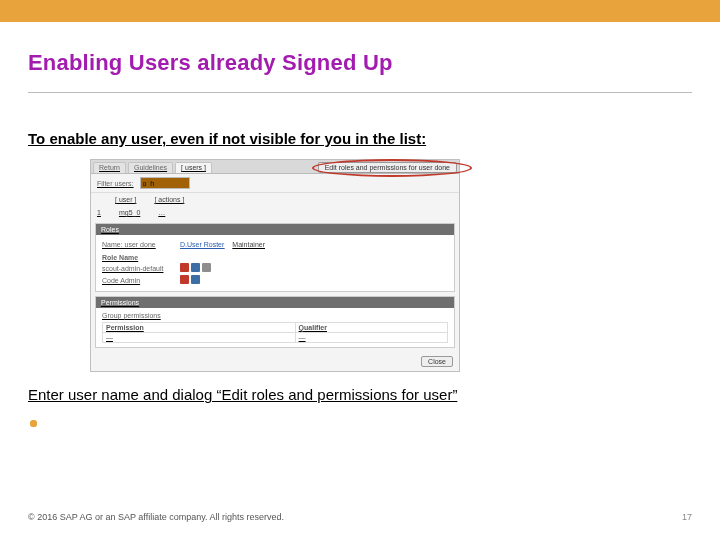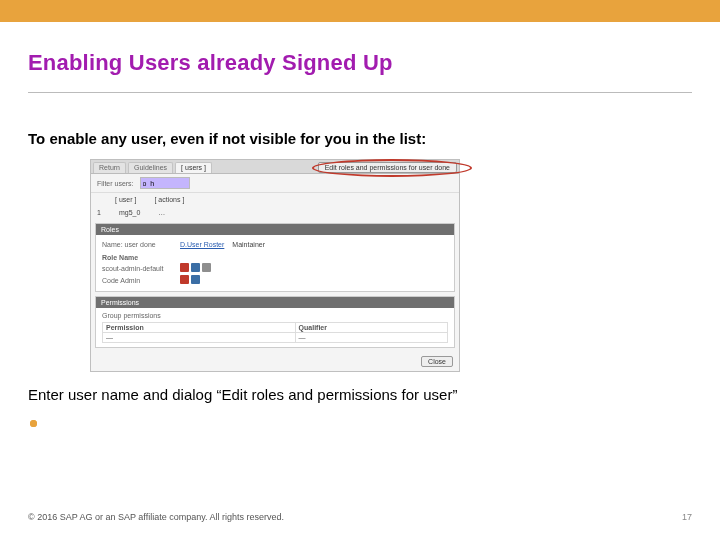--- a/index.html
+++ b/index.html
@@ -1,39 +1,39 @@
 <!DOCTYPE html>
 <html><head>
 <meta charset="utf-8">
 <style>
   * { box-sizing: border-box; margin: 0; padding: 0; }
   html, body { width: 720px; height: 540px; font-family: Arial, Helvetica, sans-serif; background: #fff; color: #000; }
   .slide { position: relative; width: 720px; height: 540px; background: #fff; }
   .topbar { position: absolute; top: 0; left: 0; right: 0; height: 22px; background: #e8a33d; }
   .title { position: absolute; top: 50px; left: 28px; font-size: 22px; font-weight: 700; color: #a21caf; letter-spacing: .2px; }
   .rule { position: absolute; top: 92px; left: 28px; right: 28px; height: 0; border-top: 1px solid #bbb; }
-  .body { position: absolute; top: 130px; left: 28px; right: 28px; }
+  .body { position: absolute; top: 130px; left: 28px; right: 28px; text-decoration: underline; }
   .lead { font-size: 15px; font-weight: 700; margin-bottom: 12px; }
   .shot { margin: 4px 0 14px 62px; }
   .after { font-size: 15px; margin: 6px 0 10px 0; }
   ul.bullets { list-style: none; padding: 0; margin: 0 0 0 2px; }
   ul.bullets li { position: relative; padding-left: 18px; font-size: 15px; line-height: 1.55; margin: 6px 0; }
   ul.bullets li .dot { position: absolute; left: 0; top: 7px; width: 7px; height: 7px; border-radius: 50%; background: #e8a33d; }
   .footer { position: absolute; left: 28px; right: 28px; bottom: 18px; display: flex; justify-content: space-between; align-items: center; font-size: 9px; color: #555; }
   .footer .cpr { display: flex; align-items: center; gap: 6px; justify-content: flex-end; }
   .footer .page { color: #888; text-align: right; }
 
   
   .ss { width: 370px; border: 1px solid #bfbfbf; background: #f4f4f4; font-size: 7px; color: #444; }
   .ss .tabs { display: flex; gap: 2px; background: #d9d9d9; padding: 2px 2px 0 2px; border-bottom: 1px solid #bbb; flex-wrap: wrap; }
   .ss .tab { background: #e3e3e3; border: 1px solid #c4c4c4; border-bottom: none; padding: 1px 5px; border-radius: 2px 2px 0 0; color: #666; }
   .ss .tab.active { background: #f4f4f4; color: #333; }
   .ss .row { display: flex; align-items: center; gap: 6px; padding: 3px 6px; }
   .ss .lbl { color: #666; }
-  .ss input[type=text] { font-size: 7px; height: 12px; padding: 0 2px; border: 1px solid #bbb; background: #c4b5fd; }
+  .ss input[type=text] { font-size: 7px; height: 12px; padding: 0 2px; border: 1px solid #bbb; background: #a16207; }
   .ss .btn { display: inline-block; padding: 1px 6px; border: 1px solid #999; background: #eee; border-radius: 2px; font-size: 7px; color: #333; }
   .ss .circle { position: relative; display: inline-block; }
   .ss .circ { position: absolute; left: -6px; top: -3px; width: 160px; height: 18px; border: 2px solid #c0392b; border-radius: 50%/50%; pointer-events: none; }
   .ss .sep { height: 0; border-top: 1px solid #ddd; margin: 0 0; }
   .ss .panel { background: #fff; margin: 4px; border: 1px solid #ccc; }
   .ss .panel h6 { background: #6f6f6f; color: #fff; font-size: 7px; padding: 2px 5px; font-weight: 400; }
   .ss .panel .pbody { padding: 4px 6px; }
   .ss .kv { display: flex; gap: 8px; margin: 2px 0; align-items: center; }
   .ss .kv .k { width: 70px; color: #666; }
   .ss table { border-collapse: collapse; width: 100%; font-size: 7px; }

